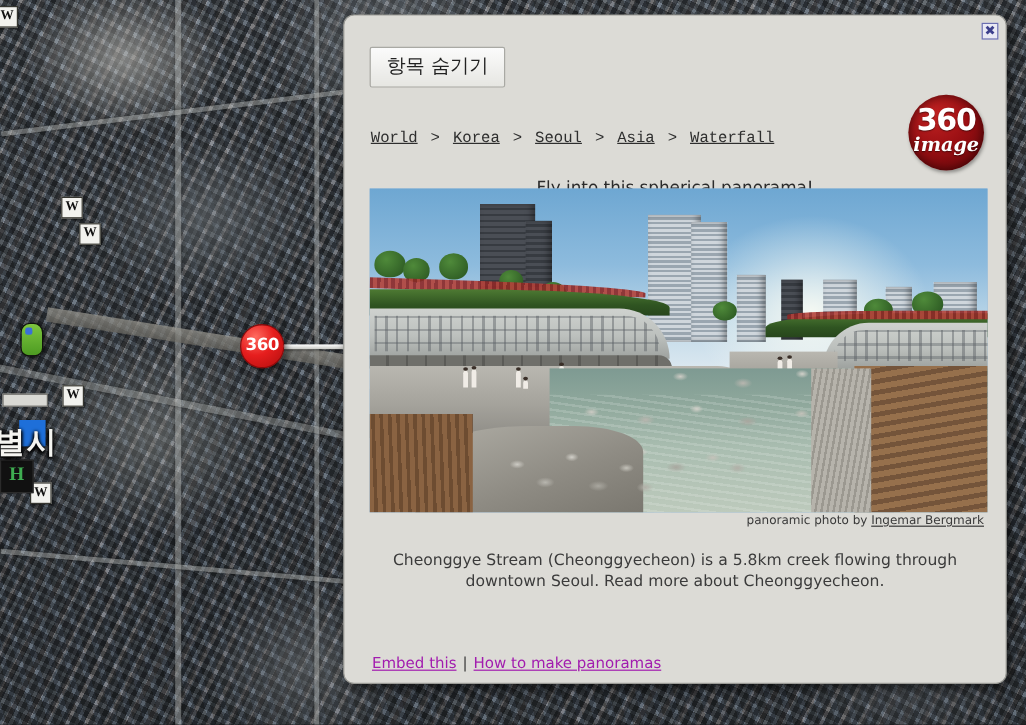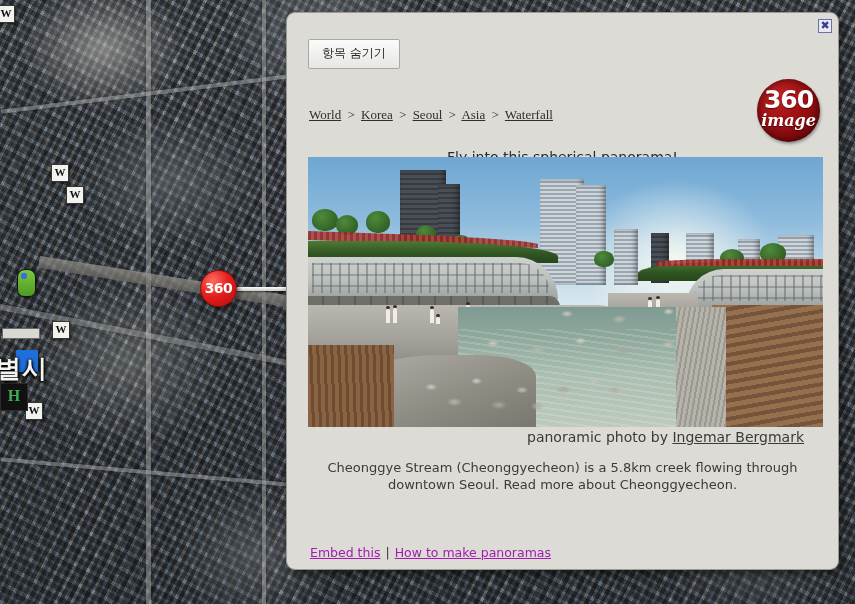--- a/index.html
+++ b/index.html
@@ -191,21 +191,21 @@
     color: #3c3f8c;
     font-family: "DejaVu Sans", sans-serif;
   }
   #hide-btn {
     position: absolute;
     left: 21px; top: 26px;
     padding: 5px 13px 6px;
     background: linear-gradient(#fbfbfb, #e6e6e2);
     border: 1px solid #a9a9a4;
     border-radius: 2px;
-    font-size: 12px;
+    font-size: 16px;
     color: #222;
     cursor: pointer;
     font-family: "DejaVu Sans", sans-serif;
   }
   #logo360 {
     position: absolute;
     right: 18px; top: 66px;
     width: 63px; height: 63px;
     border-radius: 50%;
     background: radial-gradient(circle at 35% 26%, #c02222 0%, #9a0f13 46%, #5c0508 100%);
@@ -233,21 +233,21 @@
     line-height: 17px;
     font-family: "DejaVu Serif", serif;
     text-shadow: 0 1px 1px rgba(0,0,0,.5);
   }
 
   #breadcrumb {
     position: absolute;
     left: 22px; top: 94px;
     font-size: 13px;
     color: #2e2e2e;
-    font-family: Liberation Serif, serif;
+    font-family: Liberation Mono, monospace;
   }
   #breadcrumb a {
     color: #2e2e2e;
     text-decoration: underline;
     cursor: pointer;
   }
   #breadcrumb .sep { margin: 0 3px; text-decoration: none; }
 
   #fly-link {
     position: absolute;
@@ -363,22 +363,22 @@
     position: absolute;
     left: 0; top: -3px;
     width: 4px; height: 3px;
     border-radius: 50%;
     background: #3a2f28;
   }
 
   
   #photo-by {
     position: absolute;
-    right: 34px; top: 416px;
-    font-size: 14px;
+    right: 18px; top: 416px;
+    font-size: 10px;
     color: #3a3a3a;
     font-family: "DejaVu Sans", sans-serif;
   }
   #photo-by a {
     color: #3a3a3a;
     text-decoration: underline;
     cursor: pointer;
   }
   #description {
     position: absolute;

